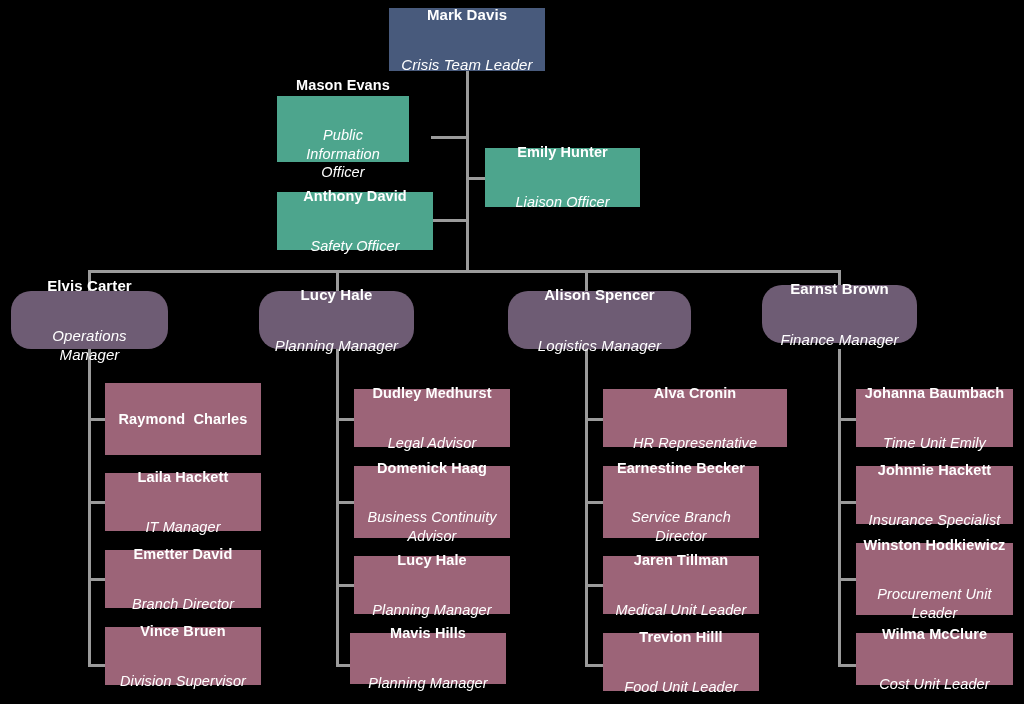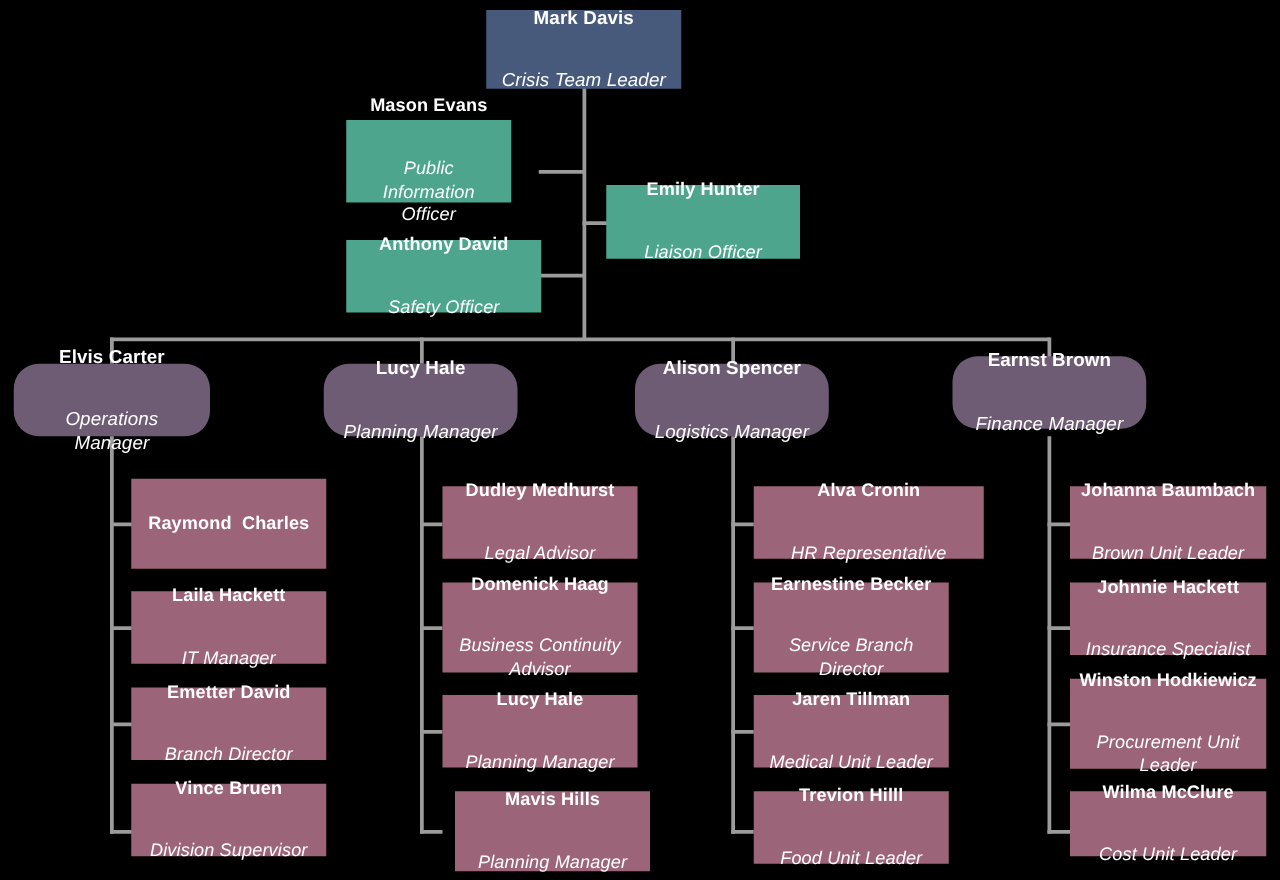--- a/index.html
+++ b/index.html
@@ -132,21 +132,21 @@
   <div class="node manager" style="left:11px; top:291px; width:157px; height:58px;">
     <span class="name">Elvis Carter</span>
     <span class="role">Operations Manager</span>
   </div>
 
   <div class="node manager" style="left:259px; top:291px; width:155px; height:58px;">
     <span class="name">Lucy Hale</span>
     <span class="role">Planning Manager</span>
   </div>
 
-  <div class="node manager" style="left:508px; top:291px; width:155px; height:58px;">
+  <div class="node manager" style="left:508px; top:291px; width:183px; height:58px;">
     <span class="name">Alison Spencer</span>
     <span class="role">Logistics Manager</span>
   </div>
 
   <div class="node manager" style="left:762px; top:285px; width:155px; height:58px;">
     <span class="name">Earnst Brown</span>
     <span class="role">Finance Manager</span>
   </div>
 
   <div class="node leaf" style="left:105px; top:383px; width:156px; height:72px;">
@@ -170,21 +170,21 @@
     <span class="role">Legal Advisor</span>
   </div>
   <div class="node leaf" style="left:354px; top:466px; width:156px; height:72px;">
     <span class="name">Domenick Haag</span>
     <span class="role">Business Continuity Advisor</span>
   </div>
   <div class="node leaf" style="left:354px; top:556px; width:156px; height:58px;">
     <span class="name">Lucy Hale</span>
     <span class="role">Planning Manager</span>
   </div>
-  <div class="node leaf" style="left:364px; top:633px; width:156px; height:64px;">
+  <div class="node leaf" style="left:350px; top:633px; width:156px; height:51px;">
     <span class="name">Mavis Hills</span>
     <span class="role">Planning Manager</span>
   </div>
 
   <div class="node leaf" style="left:603px; top:389px; width:184px; height:58px;">
     <span class="name">Alva Cronin</span>
     <span class="role">HR Representative</span>
   </div>
   <div class="node leaf" style="left:603px; top:466px; width:156px; height:72px;">
     <span class="name">Earnestine Becker</span>
@@ -194,21 +194,21 @@
     <span class="name">Jaren Tillman</span>
     <span class="role">Medical Unit Leader</span>
   </div>
   <div class="node leaf" style="left:603px; top:633px; width:156px; height:58px;">
     <span class="name">Trevion Hilll</span>
     <span class="role">Food Unit Leader</span>
   </div>
 
   <div class="node leaf" style="left:856px; top:389px; width:157px; height:58px;">
     <span class="name">Johanna Baumbach</span>
-    <span class="role">Brown Unit Leader</span>
+    <span class="role">Time Unit Emily</span>
   </div>
   <div class="node leaf" style="left:856px; top:466px; width:157px; height:58px;">
     <span class="name">Johnnie Hackett</span>
     <span class="role">Insurance Specialist</span>
   </div>
   <div class="node leaf" style="left:856px; top:543px; width:157px; height:72px;">
     <span class="name">Winston Hodkiewicz</span>
     <span class="role">Procurement Unit Leader</span>
   </div>
   <div class="node leaf" style="left:856px; top:633px; width:157px; height:52px;">

